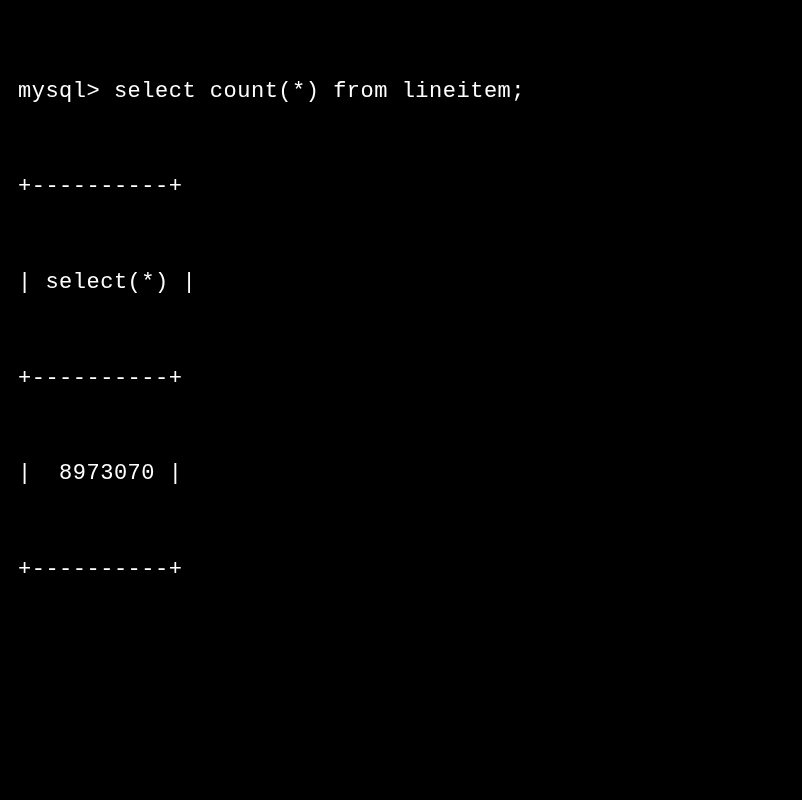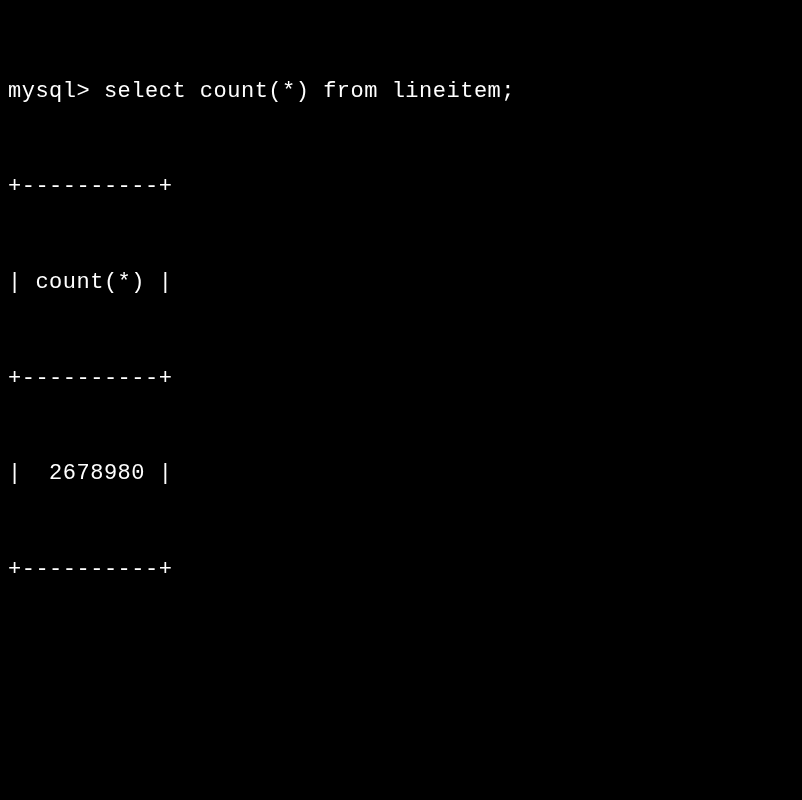--- a/index.html
+++ b/index.html
@@ -16,34 +16,35 @@
       width: 802px;
       height: 800px;
       line-height: 1.45;
       letter-spacing: 0.5px;
     }
     .terminal {
       white-space: pre;
     }
     .line {
       display: block;
+      margin-left: 10px;
     }
     .spacer {
       height: 32px;
     }
   </style>
 </head>
 <body>
 
 <div class="terminal">
   <span class="line"><span>mysql&gt; </span><span>select count(*) from lineitem;</span></span>
   <span class="line">+----------+</span>
-  <span class="line">| count(*) |</span>
+  <span class="line">| select(*) |</span>
   <span class="line">+----------+</span>
-  <span class="line">|  2678980 |</span>
+  <span class="line">|  8973070 |</span>
   <span class="line">+----------+</span>
   <div class="spacer"></div>
   
   
   
   
   
   
   
   

